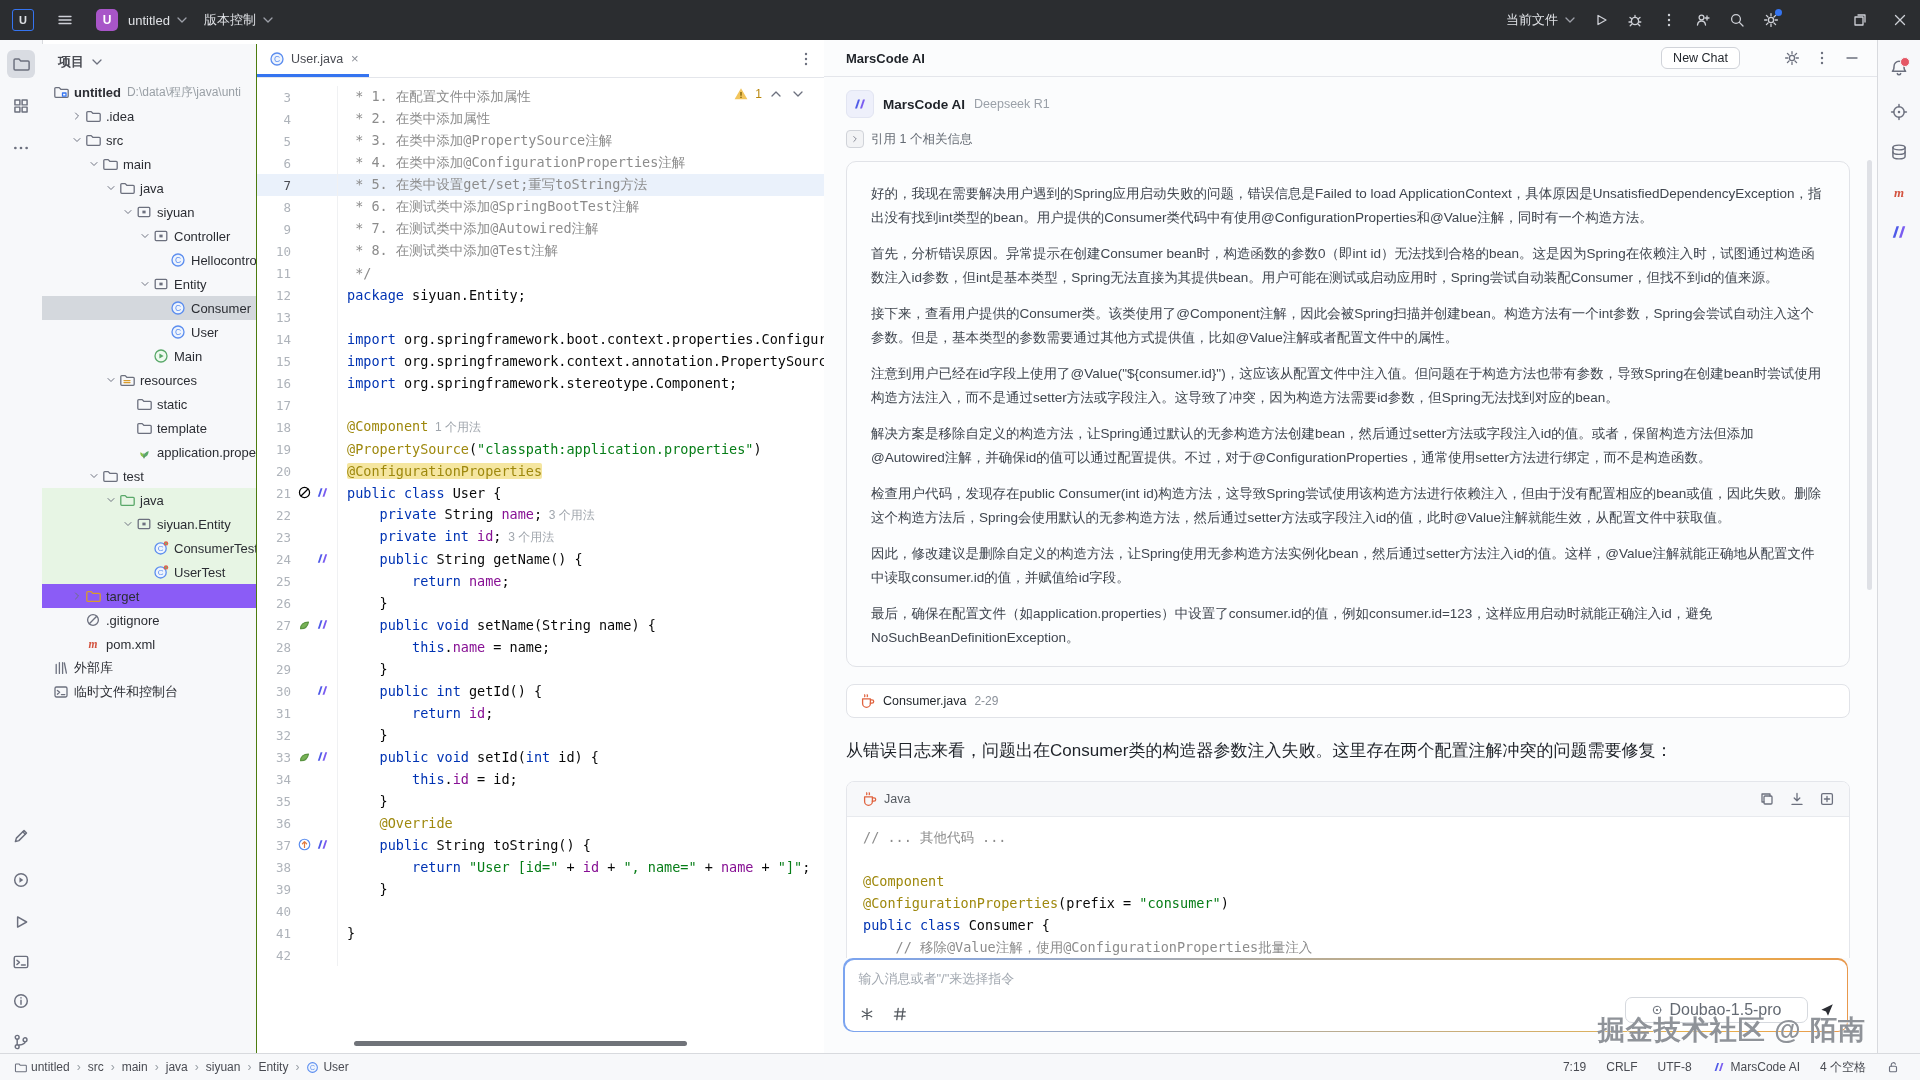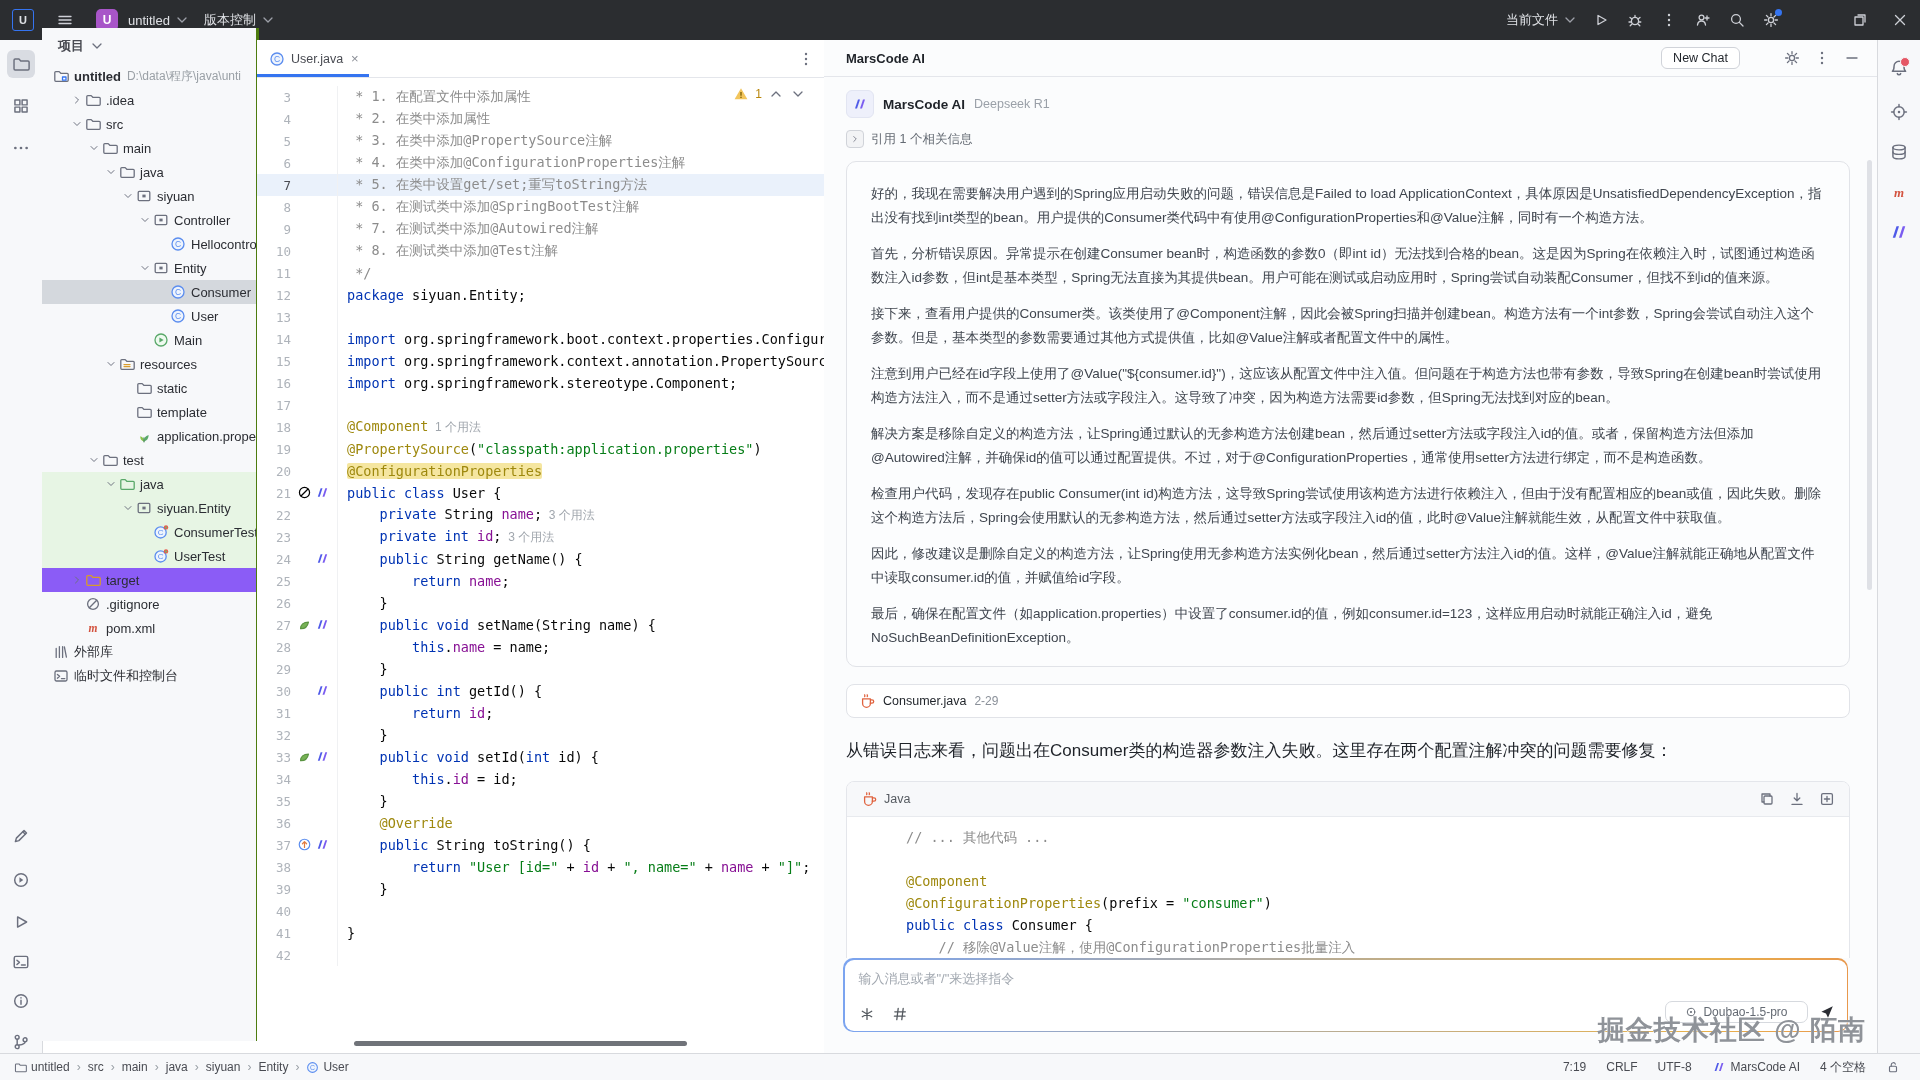--- a/index.html
+++ b/index.html
@@ -16,21 +16,21 @@
   .gear-dot{position:absolute;top:6px;right:6px;width:7px;height:7px;border-radius:50%;background:#3574f0;}
   .win-btn{width:40px;height:40px;display:flex;align-items:center;justify-content:center;color:#ced0d6;}
   
   #leftstrip{position:absolute;left:0;top:40px;width:42px;height:1013px;background:#f7f8fa;border-right:1px solid #d8dade;}
   #rightstrip{position:absolute;right:0;top:40px;width:42px;height:1013px;background:#f7f8fa;border-left:1px solid #d8dade;}
   .strip-ic{position:absolute;left:50%;transform:translateX(-50%);width:28px;height:28px;display:flex;align-items:center;justify-content:center;color:#6c707e;border-radius:6px;}
   .strip-ic.active-box{background:#d9dce2;}
   .bell-wrap{position:relative}
   .bell-dot{position:absolute;top:-2px;right:-2px;width:8px;height:8px;border-radius:50%;background:#e55765;border:1.5px solid #f7f8fa;}
   
-  #project{position:absolute;left:42px;top:28px;width:214px;height:1013px;background:#f7f8fa;border-right:3px solid #4d7c0f;overflow:hidden;}
+  #project{position:absolute;left:42px;top:44px;width:214px;height:1013px;background:#f7f8fa;border-right:3px solid #4d7c0f;overflow:hidden;}
   .proj-head{display:flex;align-items:center;gap:5px;height:36px;padding-left:16px;font-size:13px;font-weight:bold;color:#494b52;}
   .tree{font-size:13px;color:#2b2d33;}
   .trow{height:24px;display:flex;align-items:center;white-space:nowrap;overflow:hidden;}
   .trow.sel{background:#d4d8dd;}
   .trow.green{background:#e7f5e4;}
   .trow.yellow{background:#8b5cf6;}
   .chev{width:15px;height:15px;flex:0 0 15px;display:flex;align-items:center;justify-content:center;color:#6c707e;}
   .chev.spacer{visibility:hidden}
   .ticon{width:17px;height:17px;flex:0 0 17px;display:flex;align-items:center;justify-content:center;margin-right:5px;}
   .tlabel{color:#2b2d33;}
@@ -79,27 +79,27 @@
   .reason-card p{font-size:13.5px;line-height:1.78;color:#3f454e;margin:12px 0 0 0;}
   .file-chip{margin-top:17px;height:32px;border:1px solid #e1e3e8;border-radius:8px;background:#fff;display:flex;align-items:center;gap:8px;padding:0 12px;}
   .chip-name{font-size:12.5px;color:#1f2329;}
   .chip-range{font-size:12px;color:#8a9099;}
   .answer{margin-top:19px;font-size:17px;color:#1f2329;line-height:1.7;}
   .codeblock{margin-top:15px;border:1px solid #e4e6eb;border-radius:8px;background:#fff;overflow:hidden;}
   .cb-head{height:34px;background:#f7f8fa;border-bottom:1px solid #e8eaee;display:flex;align-items:center;gap:7px;padding:0 14px;}
   .cb-lang{font-size:12.5px;color:#555a60;}
   .cb-actions{margin-left:auto;display:flex;gap:14px;color:#6c707e;}
   .cb-body{padding:12px 16px;font-family:"DejaVu Sans Mono","Liberation Mono",monospace;font-size:13.5px;}
-  .cb-line{height:22px;white-space:pre;margin-left:43px;}
+  .cb-line{height:22px;white-space:pre;}
   .input-wrap{position:absolute;left:19px;top:918px;width:1005px;height:74px;border-radius:10px;background:linear-gradient(90deg,#7ba4f0,#e8b24c 85%,#e8984c);padding:1.5px;box-sizing:border-box;z-index:5;}
   .input-inner{width:100%;height:100%;background:#fff;border-radius:9px;box-sizing:border-box;padding:10px 14px;position:relative;}
   .input-ph{font-size:13px;color:#a2a8b0;}
   .input-icons{position:absolute;left:14px;bottom:9px;display:flex;gap:17px;color:#555a60;}
   .input-right{position:absolute;right:12px;bottom:8px;display:flex;align-items:center;gap:11px;}
-  .model-badge{display:flex;align-items:center;gap:6px;border:1px solid #d6d9de;border-radius:7px;padding:3px 19px;font-size:12px;color:#646a73;background:#fff;}
+  .model-badge{display:flex;align-items:center;gap:6px;border:1px solid #d6d9de;border-radius:7px;padding:3px 25px;font-size:16px;color:#646a73;background:#fff;}
   .chat-sb{position:absolute;right:6px;top:120px;width:5px;height:430px;border-radius:3px;background:#dfe1e6;}
   
   #statusbar{position:absolute;left:0;bottom:0;width:1920px;height:27px;background:#f7f8fa;border-top:1px solid #d8dade;display:flex;align-items:center;font-size:12px;color:#494b52;box-sizing:border-box;}
   .crumbs{display:flex;align-items:center;gap:7px;padding-left:14px;}
   .crumb-sep{color:#9aa0a6;}
   .sb-right{margin-left:auto;display:flex;align-items:center;gap:20px;padding-right:20px;}
   .sb-item{display:flex;align-items:center;gap:5px;}
   
   #watermark{position:absolute;right:54px;top:1012px;font-size:27px;font-weight:bold;color:#8f9399;letter-spacing:1px;z-index:9;text-shadow:0 1px 0 rgba(255,255,255,.7);}
 </style>

